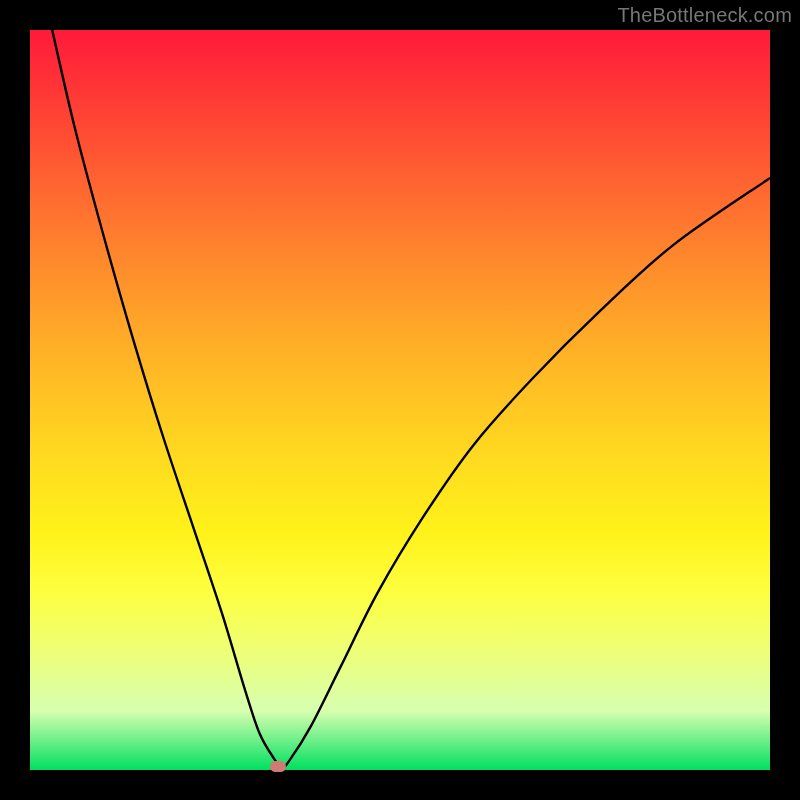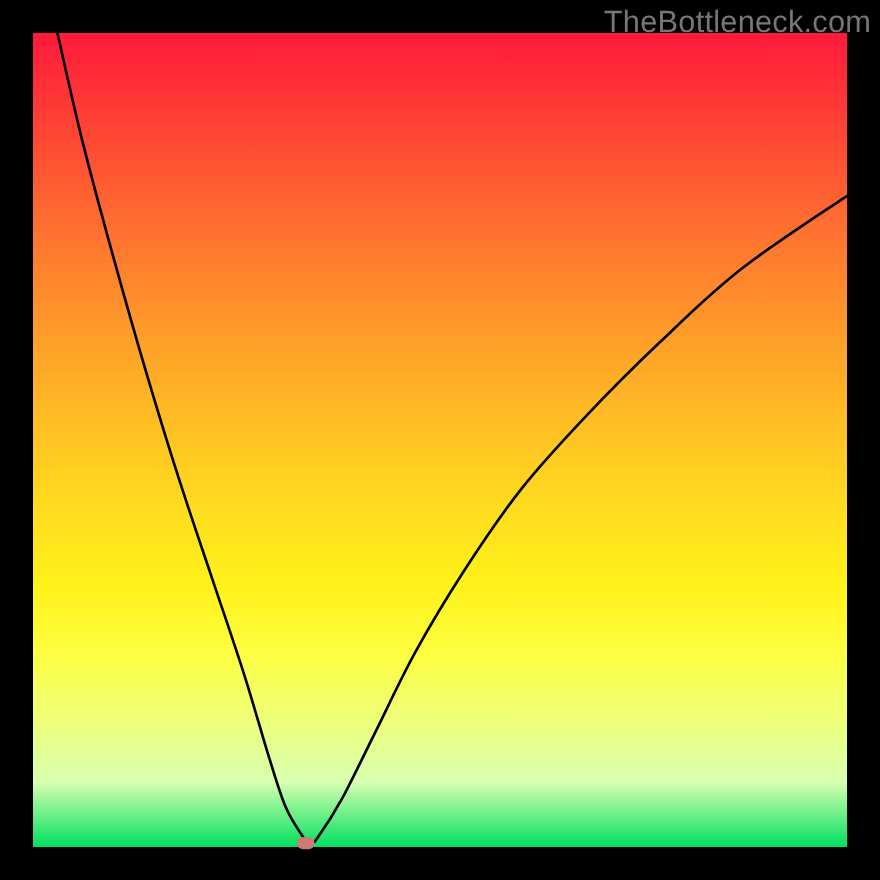--- a/index.html
+++ b/index.html
@@ -29,21 +29,21 @@
       #fdff40 76%,
       #f0ff70 83%,
       #d8ffb0 92%,
       #00e060 100%);
   }
   .watermark {
     position: absolute;
     top: 4px;
     right: 8px;
     color: #777;
-    font-size: 28px;
+    font-size: 20px;
     letter-spacing: 0.2px;
     z-index: 10;
   }
   svg.curve {
     position: absolute;
     left: 0;
     top: 0;
     width: 740px;
     height: 740px;
   }

